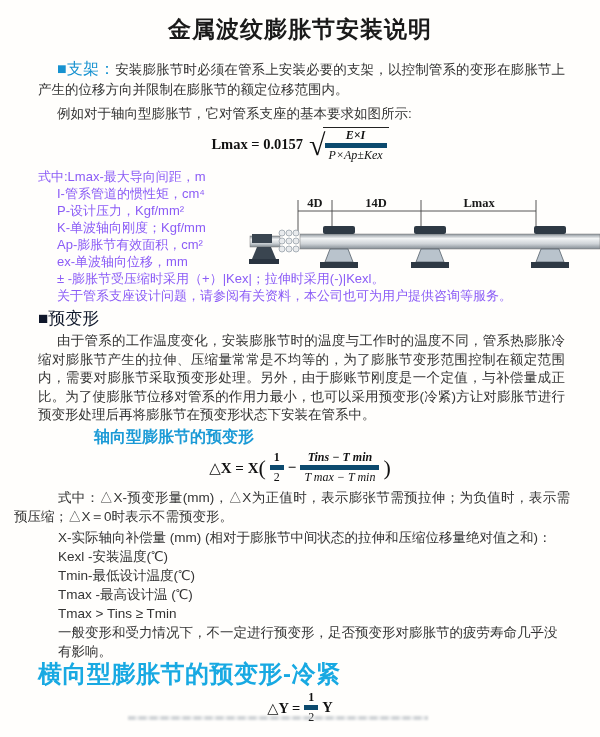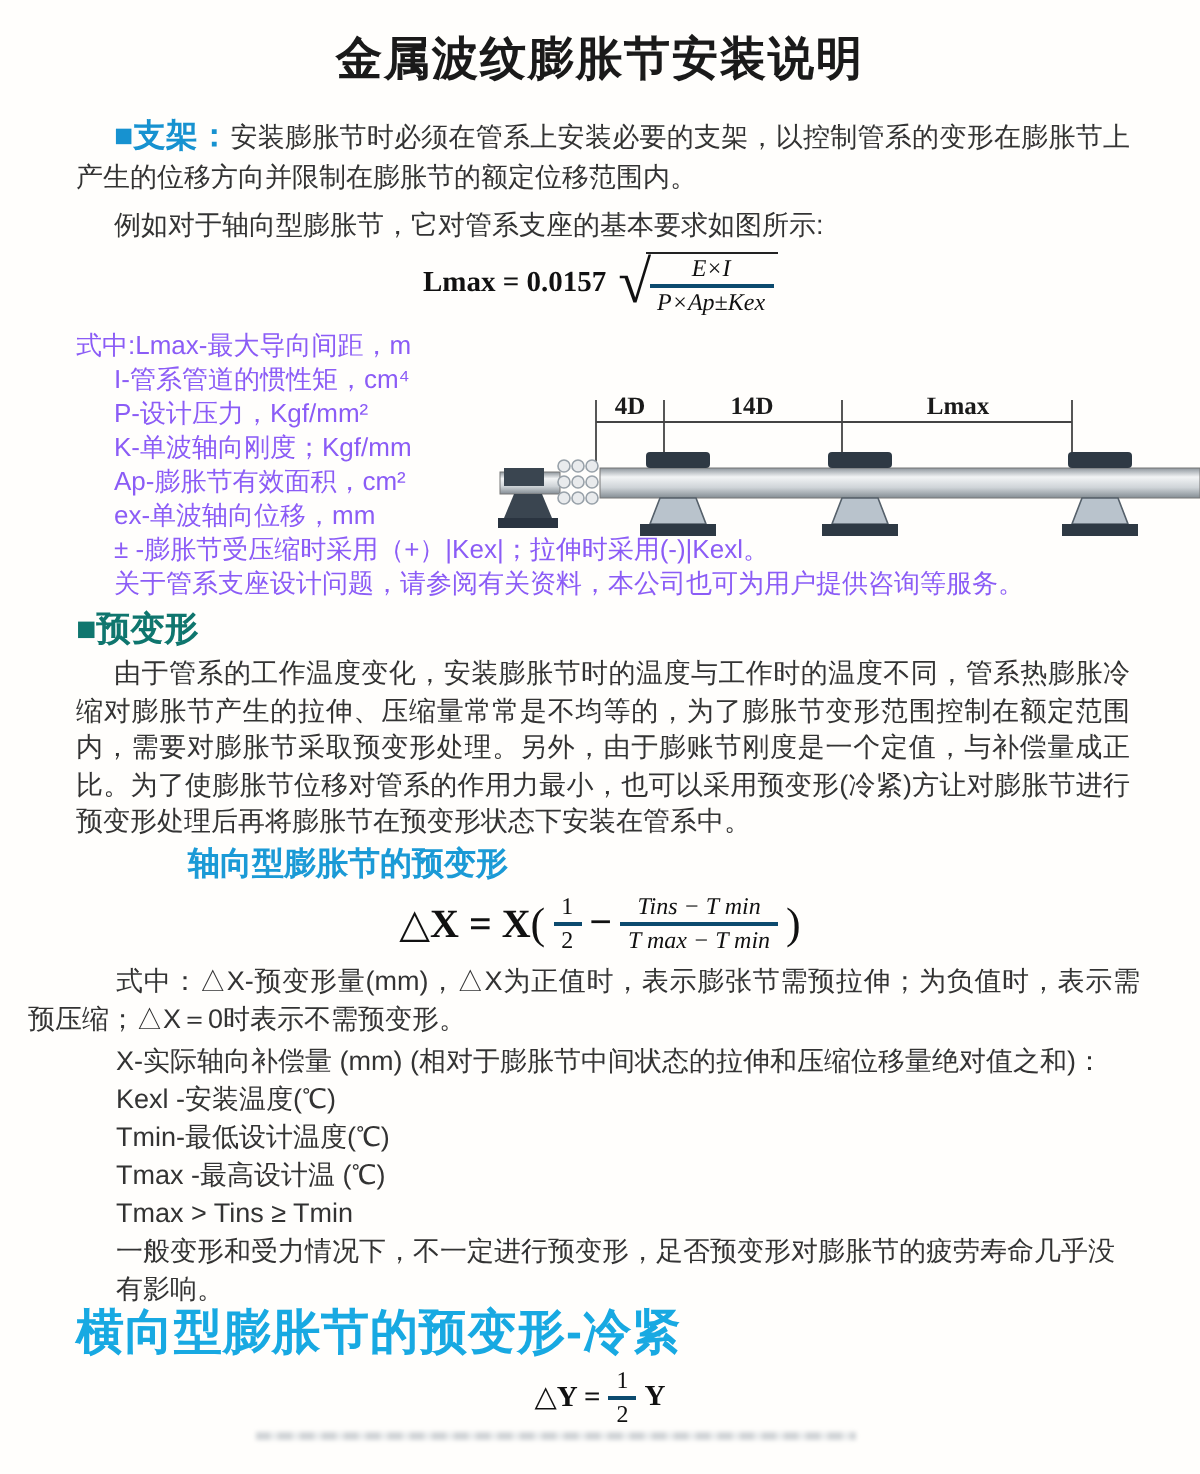--- a/index.html
+++ b/index.html
@@ -2,40 +2,40 @@
 <html><head>
 <meta charset="utf-8">
 <style>
   html,body{margin:0;padding:0;}
   .doc{width:600px;height:737px;background:#fffefc;position:relative;overflow:hidden;
        font-family:"Liberation Sans",sans-serif;color:#333;}
   .title{margin:14px 0 0;text-align:center;font-size:23px;font-weight:bold;color:#1a1a1a;
          letter-spacing:1px;line-height:30px;}
   .para{font-size:13.5px;line-height:20px;text-align:justify;color:#333;}
   .intro{margin:15px 35px 0 38px;text-indent:19px;}
-  .blue-inline{color:#1792d0;font-weight:bold;font-size:16px;margin-top:16px;}
+  .blue-inline{color:#1792d0;font-weight:normal;font-size:16px;margin-top:16px;}
   .example{margin:4px 35px 0 57px;font-size:13.5px;line-height:19px;}
   .formula{text-align:center;font-family:"Liberation Serif","DejaVu Serif",serif;color:#111;}
   .f1{margin-top:4px;}
   .f-bold{font-weight:bold;font-size:14.5px;vertical-align:middle;}
   .sqrt-glyph{font-size:30px;font-weight:normal;vertical-align:middle;line-height:30px;margin:0 -3px 0 6px;}
   .radbody{display:inline-block;border-top:1.4px solid #222;vertical-align:middle;padding:1px 2px 0 2px;}
   .frac{display:inline-block;text-align:center;vertical-align:middle;font-style:italic;font-size:12px;line-height:13px;}
-  .frac .num{display:block;padding:0 4px 1px;border-bottom:2px solid #0c4a6e;}
+  .frac .num{display:block;padding:0 4px 1px;border-bottom:5px solid #0c4a6e;font-weight:bold;}
   .frac .den{display:block;padding:1px 4px 0;}
   .frac.upright{font-style:normal;}
   .paren{font-size:22px;font-weight:normal;vertical-align:middle;font-family:"Liberation Serif",serif;}
   .defs{margin:6px 35px 0 38px;position:relative;}
   .defs .line{font-size:13px;line-height:17px;color:#8b5cf6;}
   .defs .ind{padding-left:19px;}
-  .sec-head{margin:4px 0 0 38px;color:#0f766e;font-weight:bold;font-size:17px;line-height:22px;}
+  .sec-head{margin:4px 0 0 38px;color:#0f172a;font-weight:normal;font-size:17px;line-height:22px;}
   .body2{margin:2px 35px 0 38px;text-indent:19px;font-size:13.5px;line-height:18.5px;text-align:justify;}
   .sub-head{margin:2px 0 0 94px;color:#1b9ad6;font-weight:bold;font-size:16px;line-height:20px;}
   .f2{margin-top:4px;}
-  .f2 .f-bold{font-size:20px;}
+  .f2 .f-bold{font-size:15px;}
   .shizhong{margin:4px 30px 0 14px;text-indent:44px;font-size:13.5px;line-height:19px;text-align:justify;}
   .notes{margin:2px 35px 0 58px;}
   .notes .line{font-size:13.5px;line-height:19px;}
   .sub-head2{margin:2px 0 0 38px;color:#18a9e2;font-weight:bold;font-size:24px;line-height:22px;letter-spacing:0.5px;}
   .f3{margin-top:6px;}
   .diagram{position:absolute;left:248px;top:192px;pointer-events:none;}
   .remnant{position:absolute;left:128px;top:716px;width:300px;height:4px;opacity:.35;
            background:repeating-linear-gradient(90deg,#7a8692 0 7px,#c3cad1 7px 11px);
            filter:blur(1px);}
 </style>

